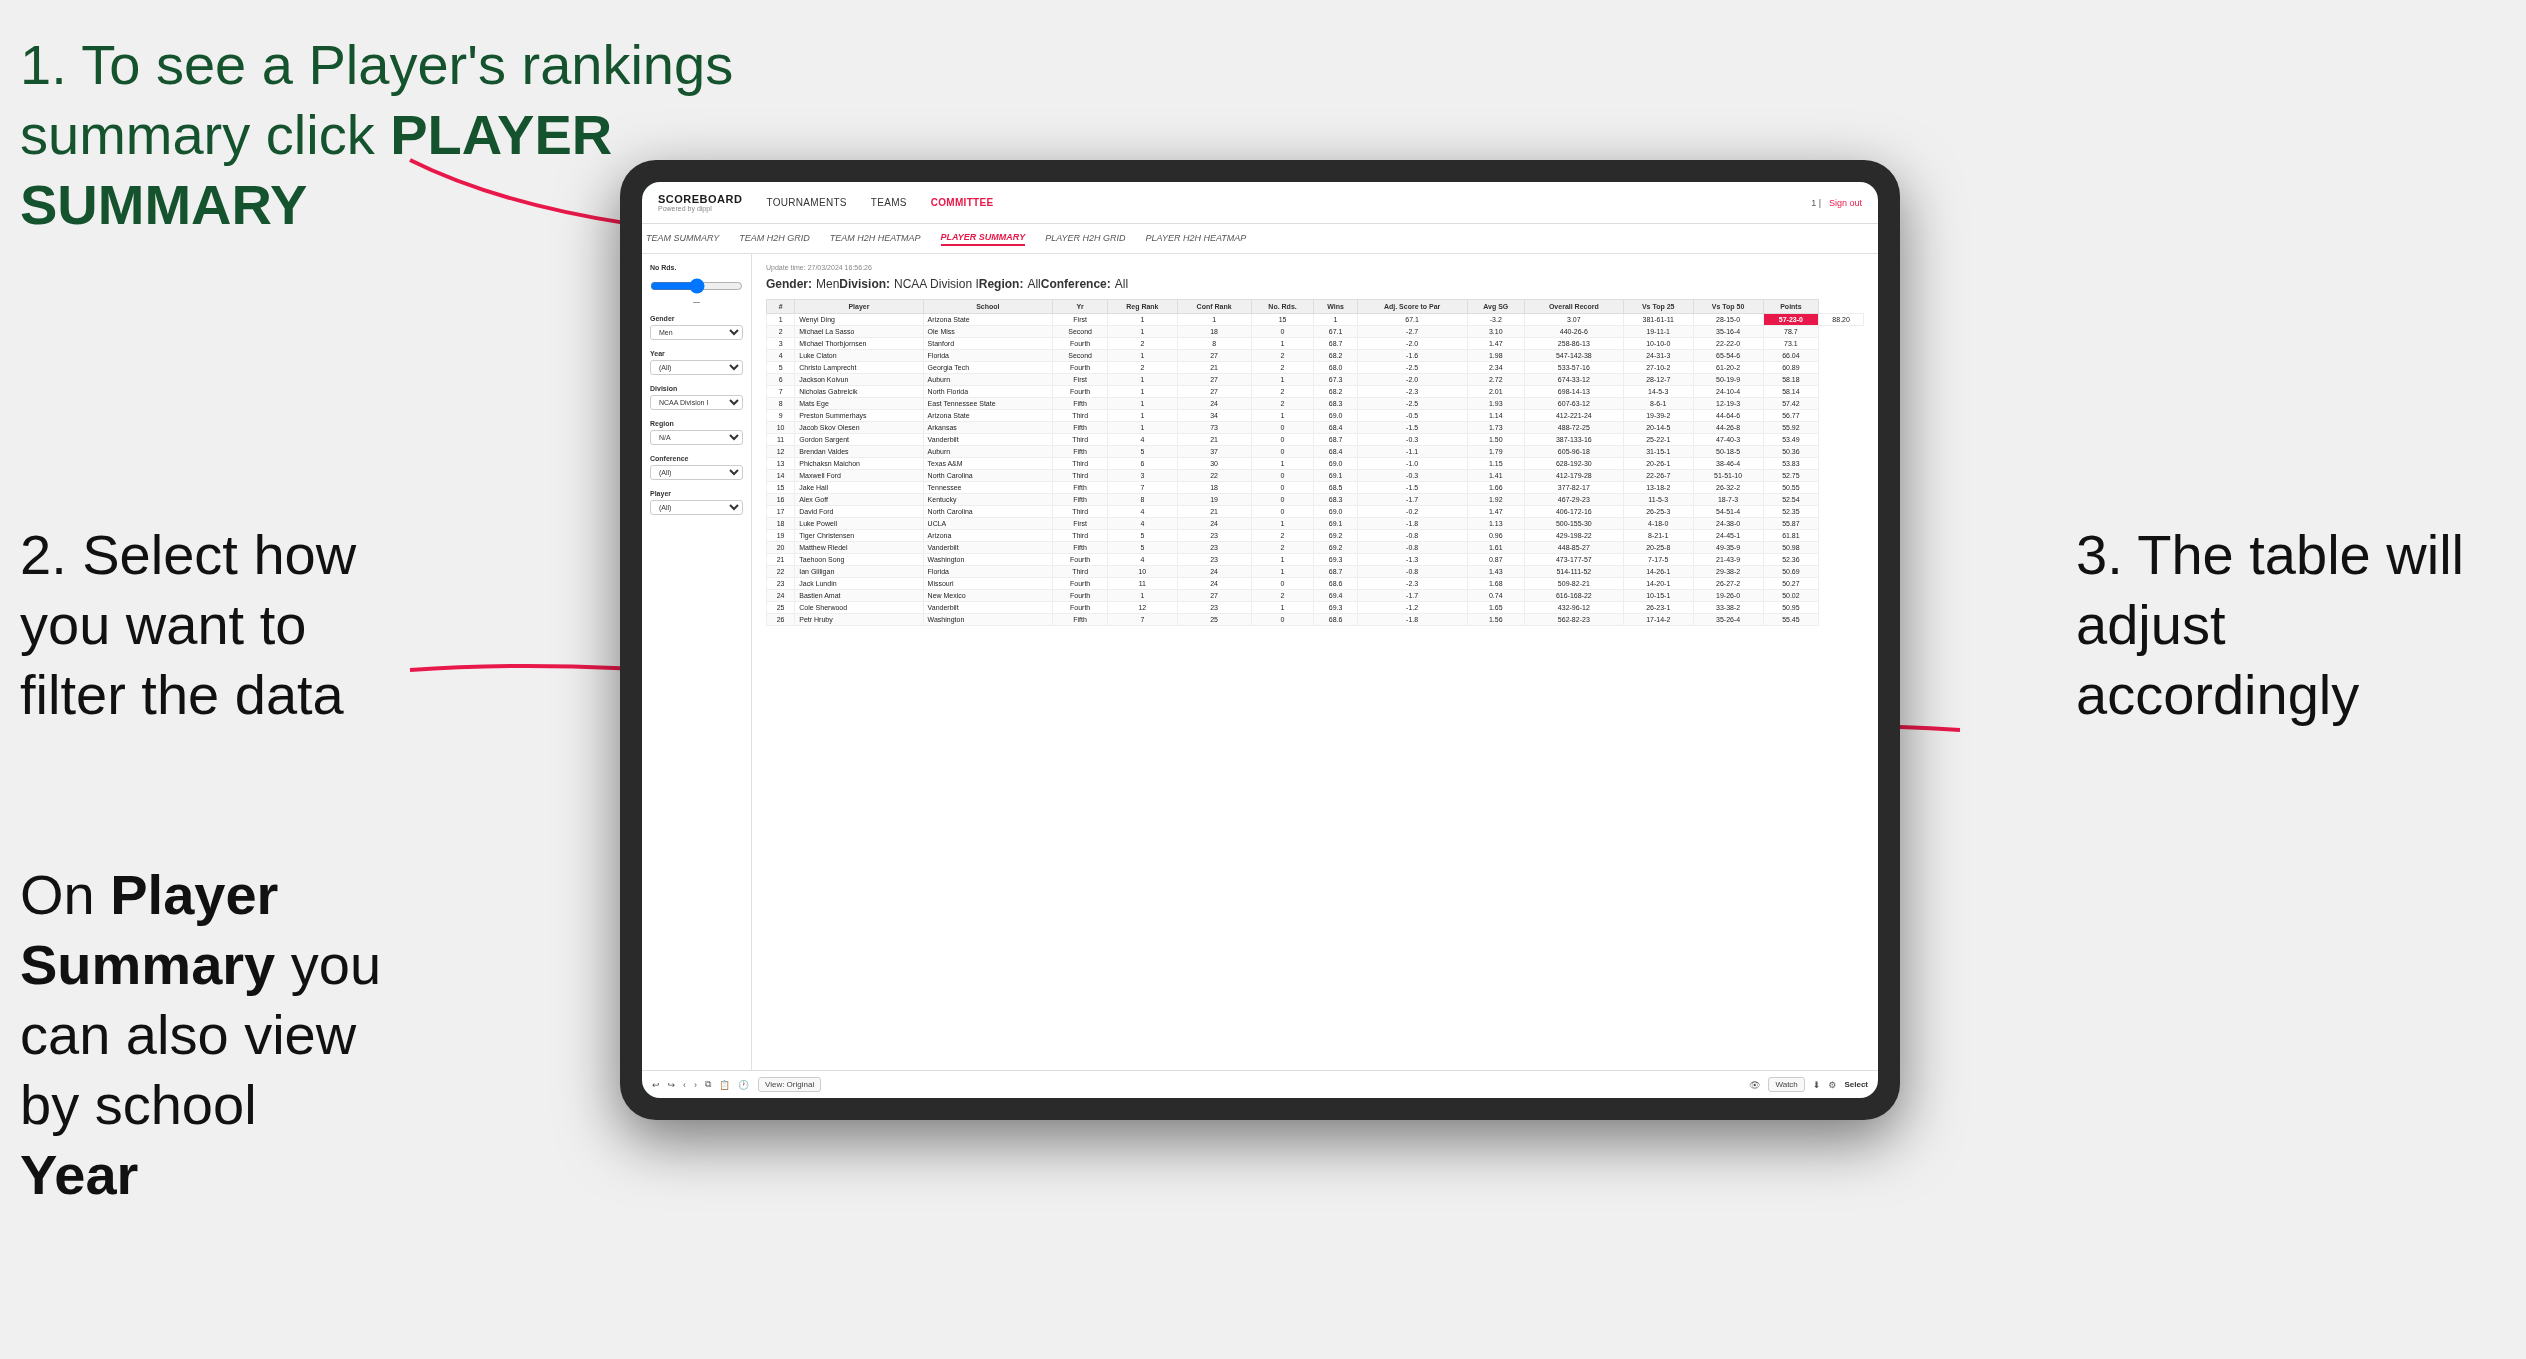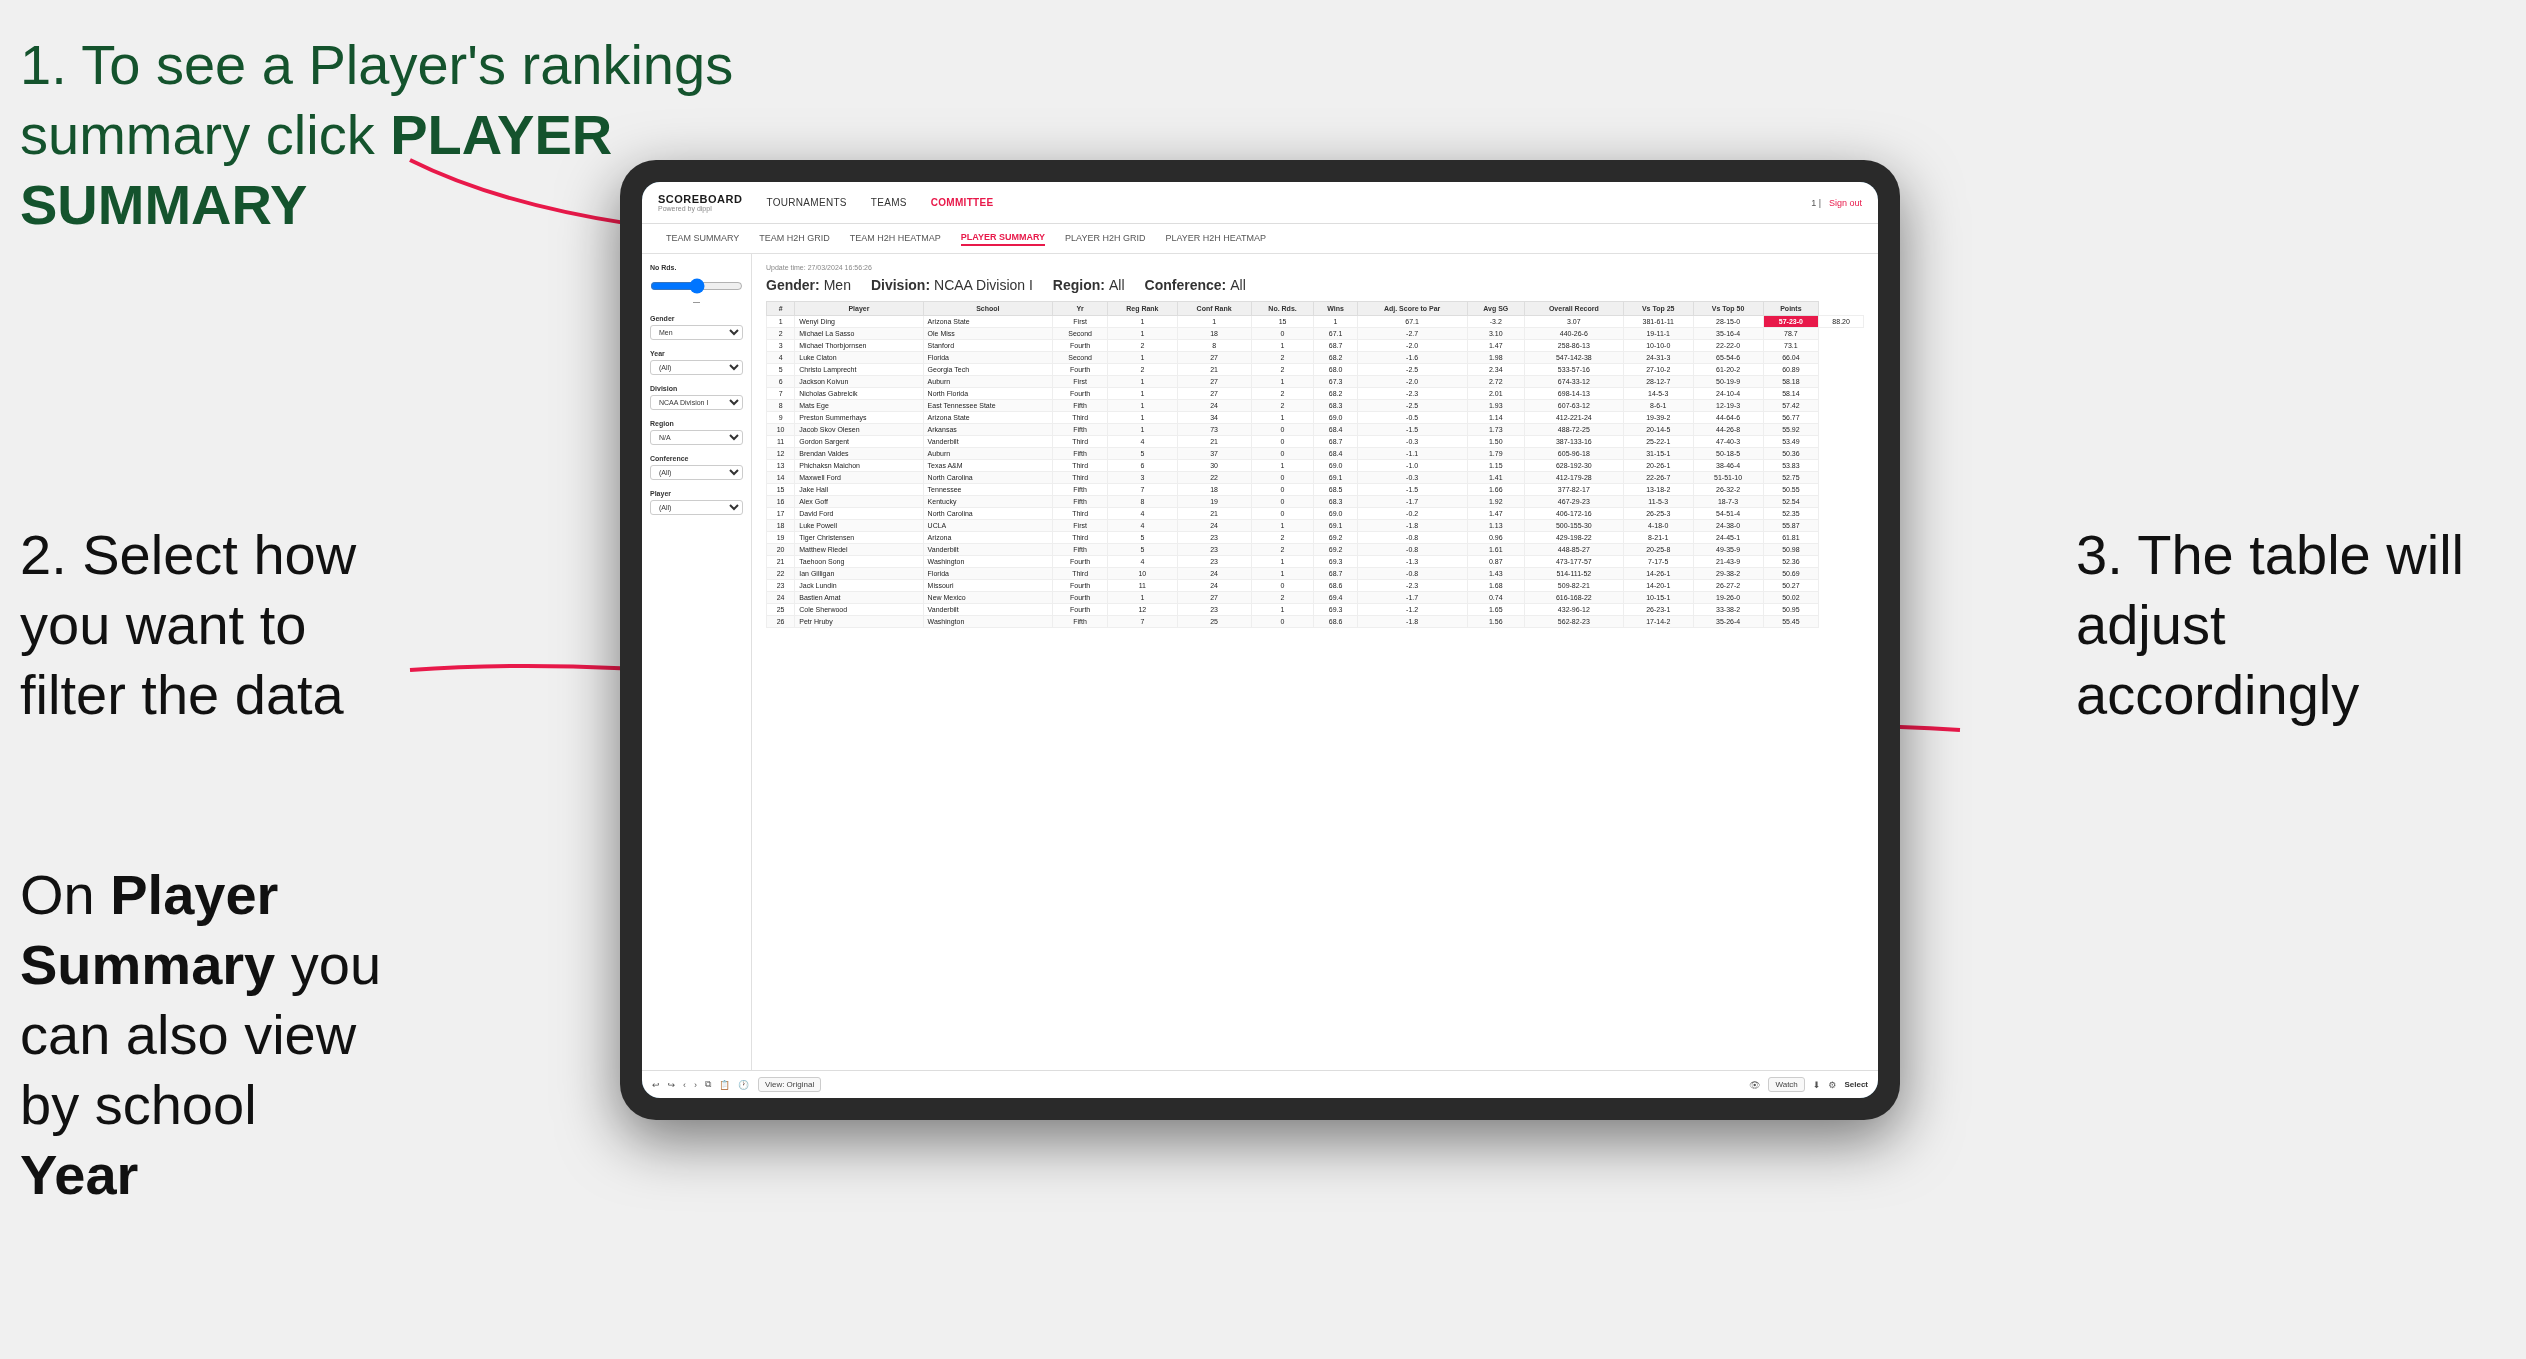--- a/index.html
+++ b/index.html
@@ -134,26 +134,27 @@
       align-items: center;
       gap: 8px;
       font-size: 9px;
       color: #555;
     }
 
     
     .sub-nav {
       background: #fff;
       border-bottom: 1px solid #e0e0e0;
-      padding: 0 24px;
+      padding: 0 4px;
       display: flex;
       align-items: center;
       height: 30px;
       gap: 20px;
       flex-shrink: 0;
+      font-style: italic;
     }
     .sub-nav-link {
       font-size: 9px;
       color: #555;
       text-decoration: none;
       font-weight: 500;
       padding-bottom: 2px;
     }
     .sub-nav-link.active {
       color: #e8194a;
@@ -225,24 +226,23 @@
       margin-bottom: 4px;
     }
     .table-update {
       font-size: 7px;
       color: #888;
       margin-bottom: 6px;
     }
 
     .filter-row {
       display: flex;
-      gap: 20px;
       align-items: center;
       margin-bottom: 8px;
-      font-size: 14px;
+      font-size: 12px;
       color: #333;
     }
     .filter-item {
       display: flex;
       align-items: center;
       gap: 4px;
     }
     .filter-label {
       font-weight: 600;
     }

